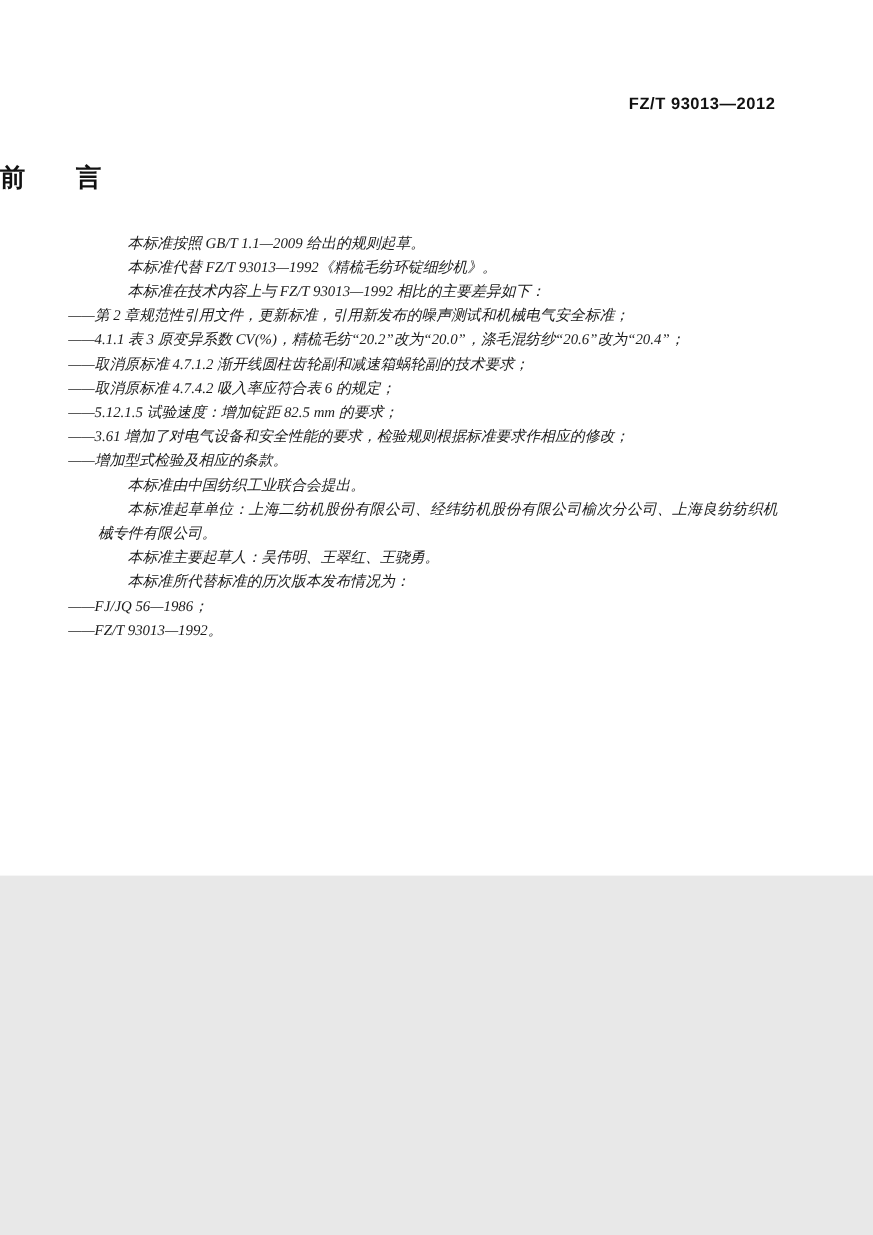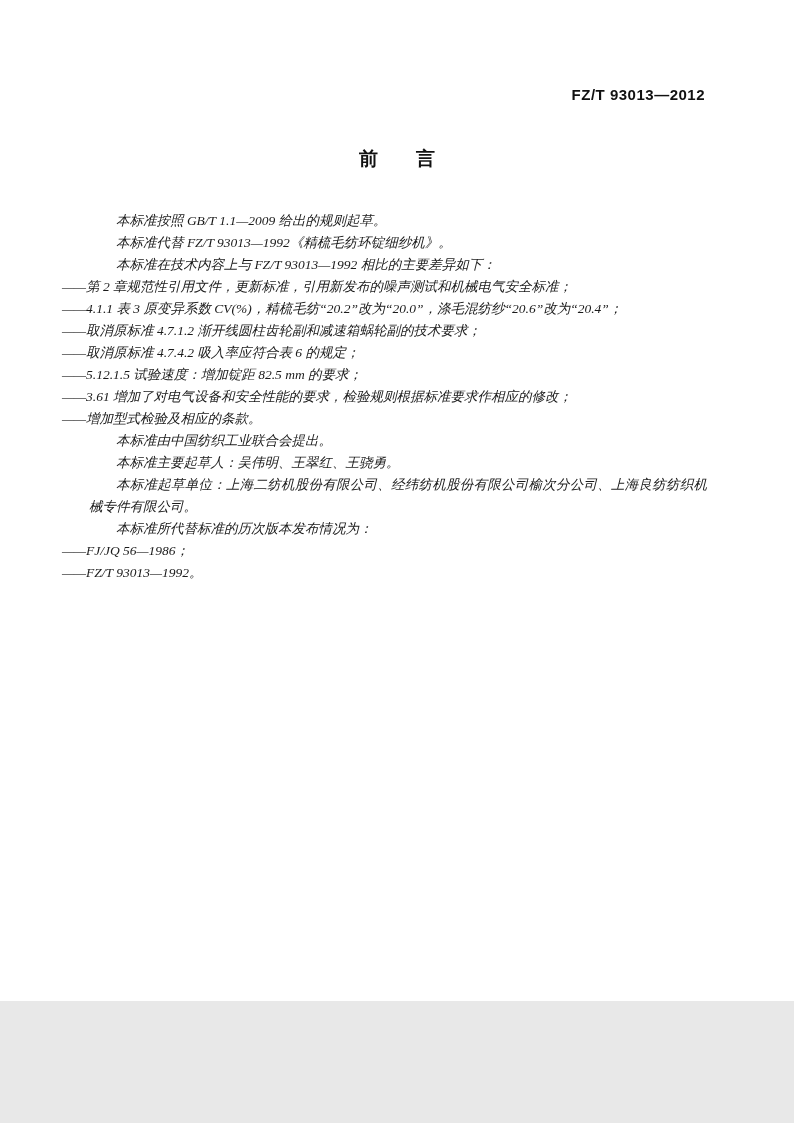--- a/index.html
+++ b/index.html
@@ -1,20 +1,20 @@
 <!DOCTYPE html>
 <html><head>
 <meta charset="utf-8">
 <style>
   html, body { margin: 0; padding: 0; }
   body { background: #e8e8e8; }
   .page {
     position: relative;
     width: 794px;
-    height: 1001px;
+    height: 796px;
     margin: 0 auto;
     background: #ffffff;
     color: #1a1a1a;
     font-family: "Liberation Serif", "DejaVu Serif", serif;
     overflow: hidden;
   }
   .std-number {
     position: absolute;
     top: 86px;
     right: 89px;
@@ -22,24 +22,24 @@
     font-weight: bold;
     font-size: 15px;
     letter-spacing: 0.5px;
     color: #111111;
   }
   .doc-title {
     position: absolute;
     top: 146px;
     left: 0;
     width: 100%;
-    text-align: center;
+    text-align: left;
     font-family: "Liberation Sans", "DejaVu Sans", sans-serif;
     font-weight: bold;
-    font-size: 19px;
+    font-size: 23px;
     color: #111111;
     margin: 0;
   }
   .body-text {
     position: absolute;
     left: 89px;
     top: 210px;
     width: 618px;
     font-size: 13.5px;
     line-height: 22px;
@@ -74,22 +74,22 @@
     <p class="p-norm">本标准代替 FZ/T 93013—1992《精梳毛纺环锭细纱机》。</p>
     <p class="p-norm">本标准在技术内容上与 FZ/T 93013—1992 相比的主要差异如下：</p>
     <p class="p-dash">——第 2 章规范性引用文件，更新标准，引用新发布的噪声测试和机械电气安全标准；</p>
     <p class="p-dash">——4.1.1 表 3 原变异系数 CV(%)，精梳毛纺“20.2”改为“20.0”，涤毛混纺纱“20.6”改为“20.4”；</p>
     <p class="p-dash">——取消原标准 4.7.1.2 渐开线圆柱齿轮副和减速箱蜗轮副的技术要求；</p>
     <p class="p-dash">——取消原标准 4.7.4.2 吸入率应符合表 6 的规定；</p>
     <p class="p-dash">——5.12.1.5 试验速度：增加锭距 82.5 mm 的要求；</p>
     <p class="p-dash">——3.61 增加了对电气设备和安全性能的要求，检验规则根据标准要求作相应的修改；</p>
     <p class="p-dash">——增加型式检验及相应的条款。</p>
     <p class="p-norm">本标准由中国纺织工业联合会提出。</p>
+    <p class="p-norm">本标准起草单位：上海二纺机股份有限公司、经纬纺机股份有限公司榆次分公司、上海良纺纺织机械专件有限公司。</p>
     <p class="p-norm">本标准主要起草人：吴伟明、王翠红、王骁勇。</p>
-    <p class="p-norm">本标准起草单位：上海二纺机股份有限公司、经纬纺机股份有限公司榆次分公司、上海良纺纺织机械专件有限公司。</p>
     <p class="p-norm">本标准所代替标准的历次版本发布情况为：</p>
     <p class="p-dash">——FJ/JQ 56—1986；</p>
     <p class="p-dash">——FZ/T 93013—1992。</p>
   </div>
 
   <div class="page-number">I</div>
 
 </div>
 
 </body></html>

